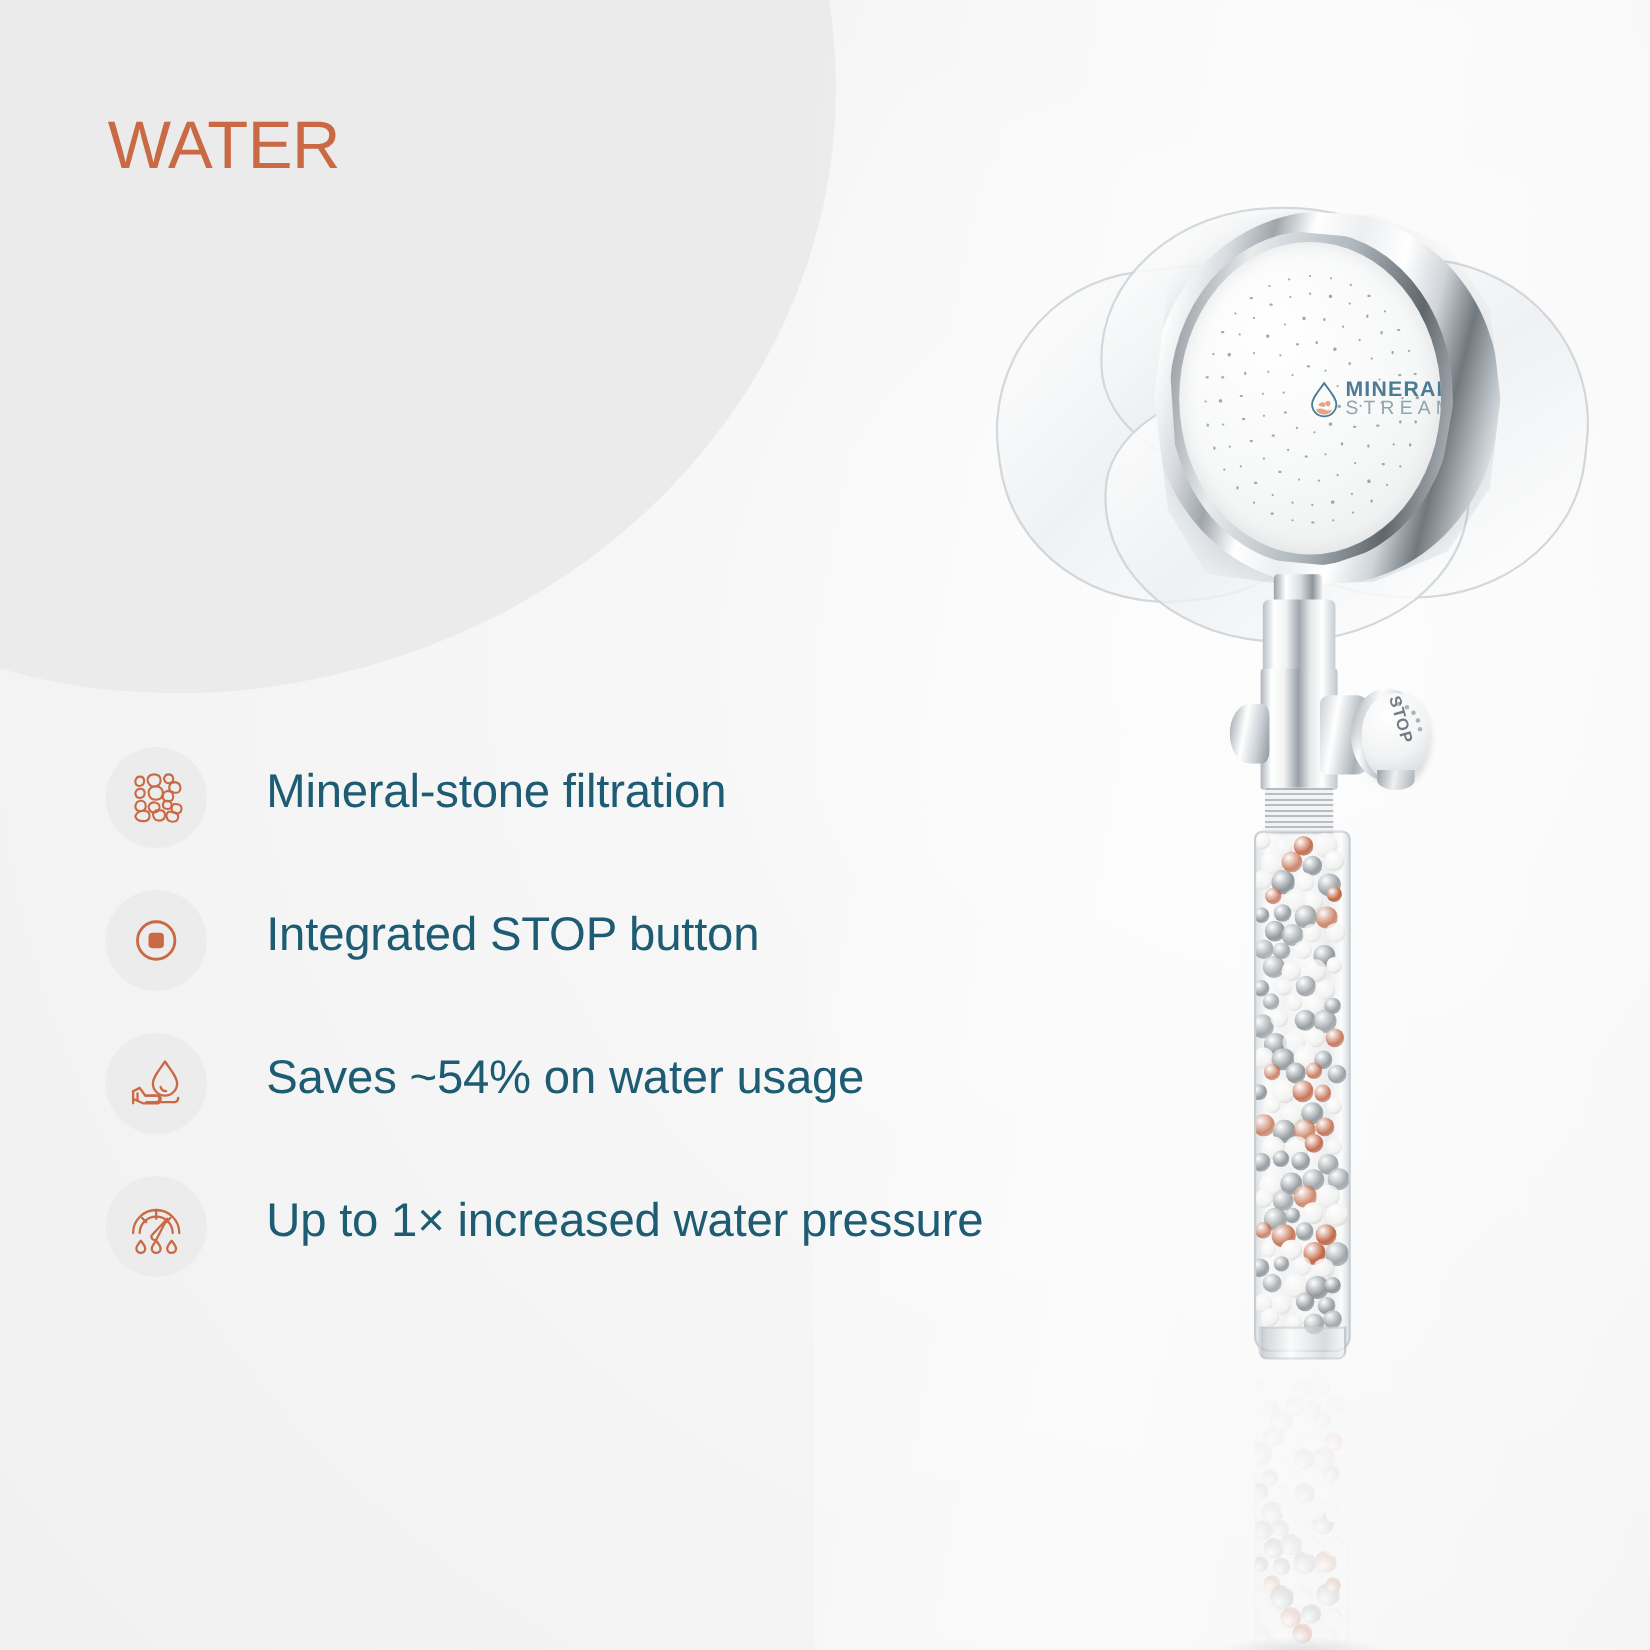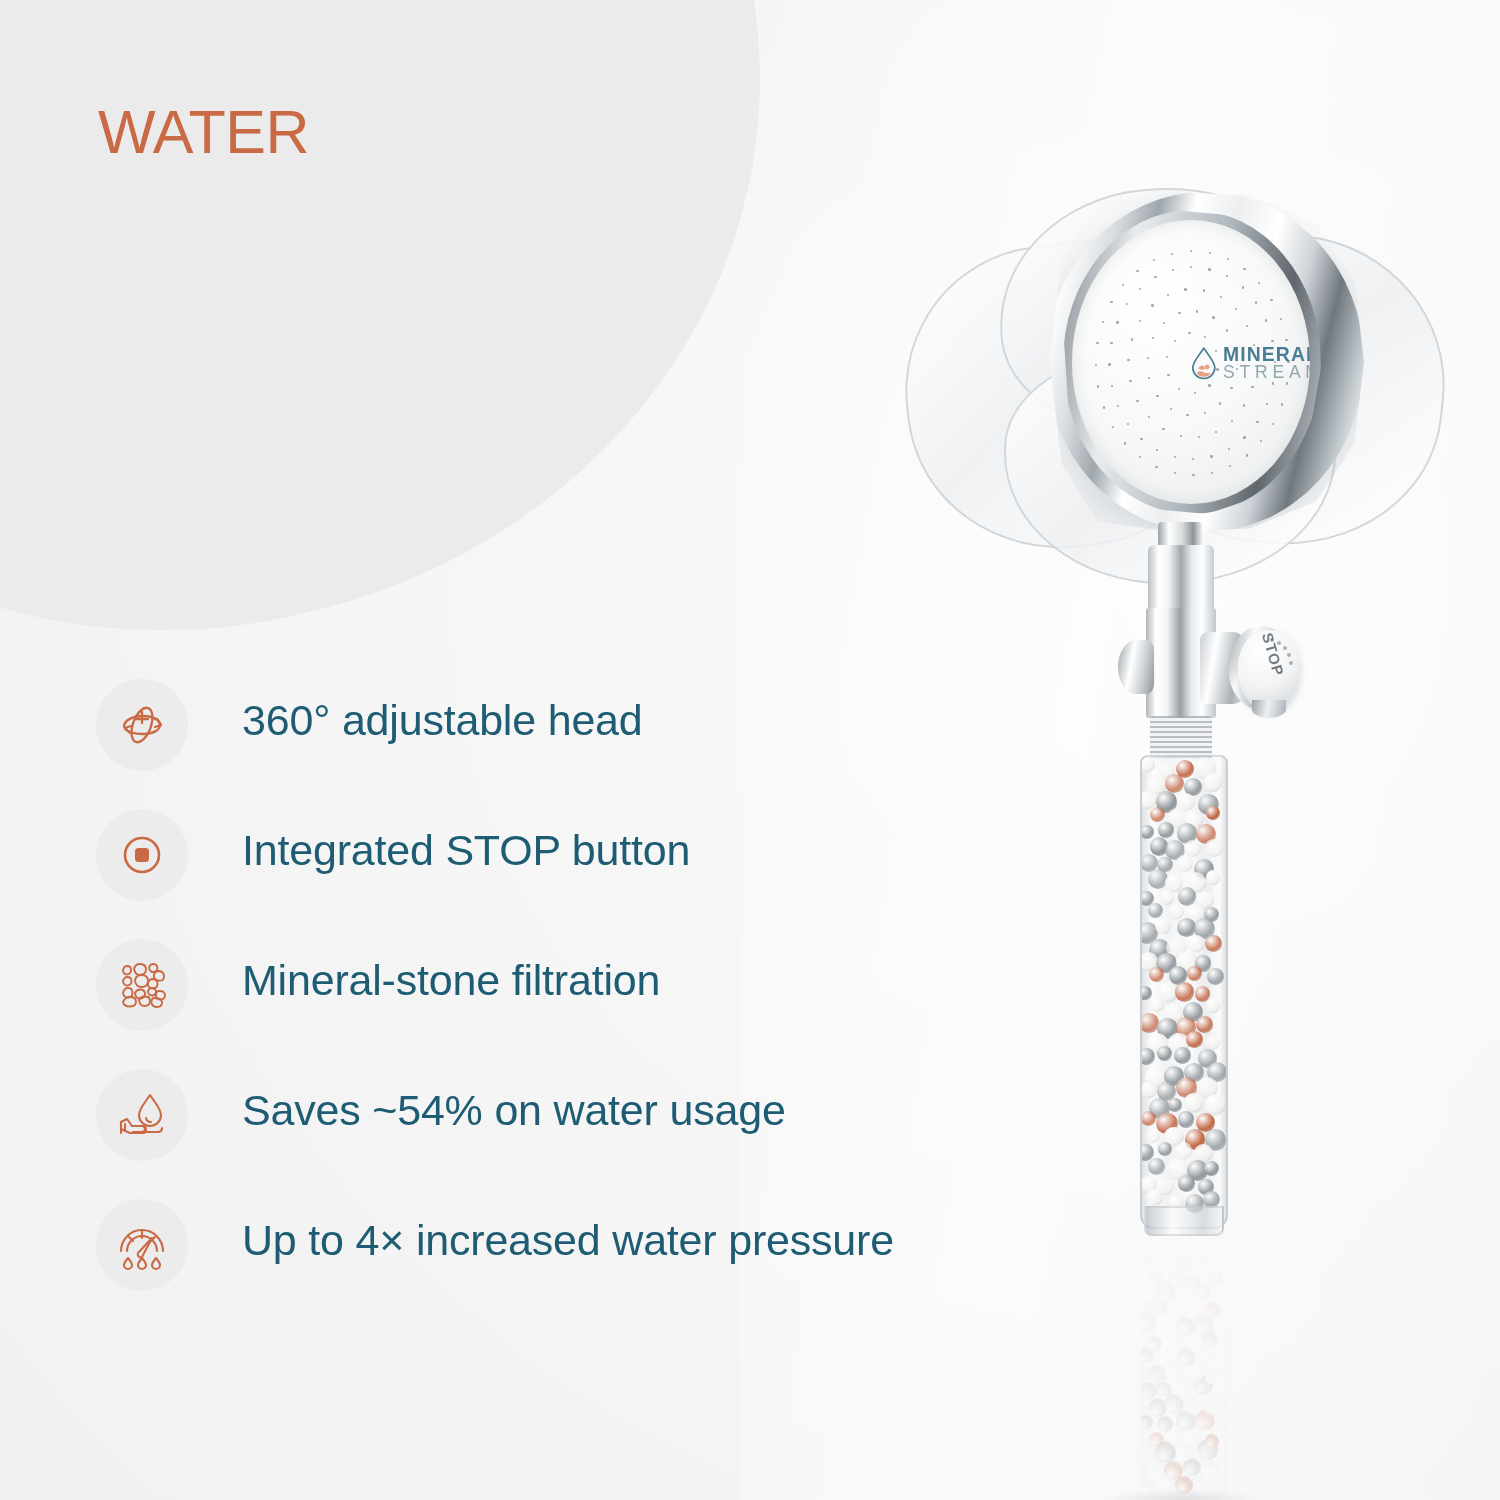--- a/index.html
+++ b/index.html
@@ -259,44 +259,20 @@
   <div class="bg-blob"></div>
   <div class="bg-blob2"></div>
   <div class="bg-wash"></div>
 
   <div id="headline">
     <span class="l3">WATER</span>
   </div>
 
   <div id="features">
 
-    <div class="feat">
-      <div class="badge">
-        <svg width="56" height="56" viewBox="0 0 56 56" fill="none" stroke="#c96a45" stroke-width="2.3" stroke-linecap="round" stroke-linejoin="round">
-          <ellipse cx="28" cy="28" rx="9" ry="18" transform="rotate(20 28 28)"></ellipse>
-          <path d="M10 30 C10 23 19 19 29 19 C39 19 46 23 46 28"></path>
-          <path d="M46 28 C46 33 39 37 29 37 C21 37 14 35 11 32"></path>
-          <path d="M43 22 L47 28 L41 30"></path>
-          <path d="M16 36 L11 31 L17 29"></path>
-          <path d="M28 15 L28 26"></path>
-          <path d="M22 22 L34 22"></path>
-        </svg>
-      </div>
-      <div class="ftext">360° adjustable head</div>
-    </div>
-
-    <div class="feat">
-      <div class="badge">
-        <svg width="54" height="54" viewBox="0 0 54 54" fill="none" stroke="#c96a45" stroke-width="2.6">
-          <circle cx="27" cy="27" r="17"></circle>
-          <rect x="20" y="20" width="14" height="14" rx="3.5" fill="#c96a45" stroke="none"></rect>
-        </svg>
-      </div>
-      <div class="ftext">Integrated STOP button</div>
-    </div>
 
     <div class="feat">
       <div class="badge">
         <svg width="54" height="54" viewBox="0 0 54 54" fill="none" stroke="#c96a45" stroke-width="1.9" stroke-linejoin="round">
           <path d="M8 12 q1-4 4-4 q4 0 4 4 q0 4-4 4.5 q-4 0-4-4.5z"></path>
           <path d="M19 11 q1-5 6-5 q6 0 6 5.5 q0 5-6 5.5 q-5 0-6-6z"></path>
           <path d="M34 10 q1-4 4-4 q4 0 4.5 4 q0 4-4.5 4 q-3 0-4-4z"></path>
           <path d="M44 13 q-4 0-5 3.5 q-1 5 4 6 q6 1 6-4 q0-5-5-5.5z"></path>
           <path d="M8 23 q1-4 4.5-4 q4 0 4 4 q0 4-4 4.5 q-4 0-4.5-4.5z"></path>
           <path d="M20 22 q1-5 6.5-5 q6.5 0 6.5 6 q0 6-6.5 6 q-6 0-6.5-7z"></path>
@@ -308,20 +284,30 @@
           <path d="M8 44 q2-5 7-5 q6 0 6 4.5 q0 5-6 5 q-6 0-7-4.5z"></path>
           <path d="M24 42 q2-4 6-3.5 q5 0 5 4.5 q0 5-5.5 5 q-5 0-5.5-6z"></path>
           <path d="M38 40 q-2 2-1.5 5 q1 4 5.5 4 q5 0 5-4.5 q0-5-9-4.5z"></path>
         </svg>
       </div>
       <div class="ftext">Mineral-stone filtration</div>
     </div>
 
     <div class="feat">
       <div class="badge">
+        <svg width="54" height="54" viewBox="0 0 54 54" fill="none" stroke="#c96a45" stroke-width="2.6">
+          <circle cx="27" cy="27" r="17"></circle>
+          <rect x="20" y="20" width="14" height="14" rx="3.5" fill="#c96a45" stroke="none"></rect>
+        </svg>
+      </div>
+      <div class="ftext">Integrated STOP button</div>
+    </div>
+
+    <div class="feat">
+      <div class="badge">
         <svg width="56" height="56" viewBox="0 0 56 56" fill="none" stroke="#c96a45" stroke-width="2.1" stroke-linecap="round" stroke-linejoin="round">
           <path d="M36 8 C42 17 47 22 47 28 a11 11 0 0 1-22 0 C25 22 30 17 36 8z"></path>
           <path d="M32 31 a5 5 0 0 0 5 4"></path>
           <path d="M7 35 l6-3 l5 7 l10 0 a3 3 0 0 1 0 6 l-9 0"></path>
           <path d="M18 39 l12 0 a4 4 0 0 1 0 7 l-14 0 l-9 -4"></path>
           <path d="M7 35 l0 11"></path>
           <path d="M11 37 l0 6"></path>
           <path d="M29 45 l16 0 a4 4 0 0 0 3 -4"></path>
         </svg>
       </div>
@@ -335,21 +321,21 @@
           <path d="M13 34 A15 15 0 0 1 43 34"></path>
           <path d="M28 13 L28 21"></path>
           <path d="M15 20 L19 24"></path>
           <path d="M41 20 L37 24"></path>
           <path d="M38 21 L24 36 a3 3 0 0 0 4 4 L38 21z"></path>
           <path d="M14 41 q-4 5-4 7 a4 4 0 0 0 8 0 q0-2-4-7z"></path>
           <path d="M28 41 q-4 5-4 7 a4 4 0 0 0 8 0 q0-2-4-7z"></path>
           <path d="M42 41 q-4 5-4 7 a4 4 0 0 0 8 0 q0-2-4-7z"></path>
         </svg>
       </div>
-      <div class="ftext">Up to 4× increased water pressure</div>
+      <div class="ftext">Up to 1× increased water pressure</div>
     </div>
 
   </div>
 
   <div id="product">
 
     <div class="petal petal-l"></div>
     <div class="petal petal-r"></div>
     <div class="petal petal-t"></div>
     <div class="petal petal-b"></div>

